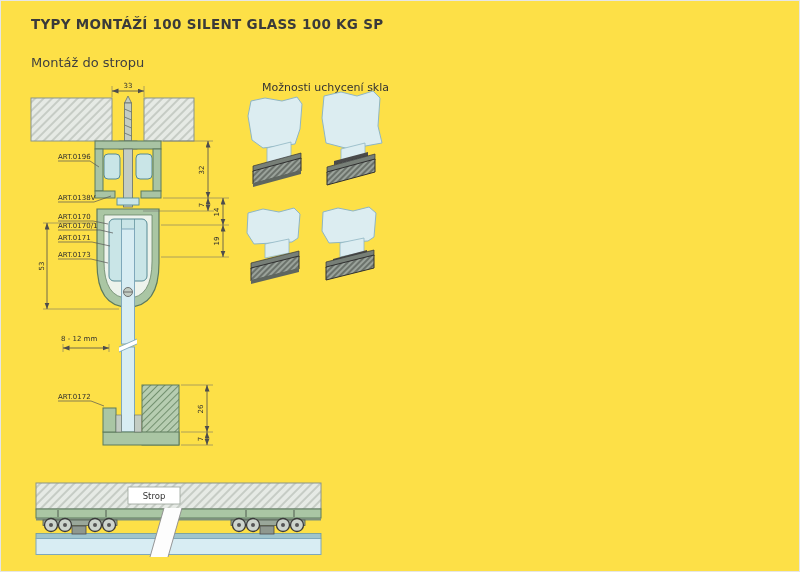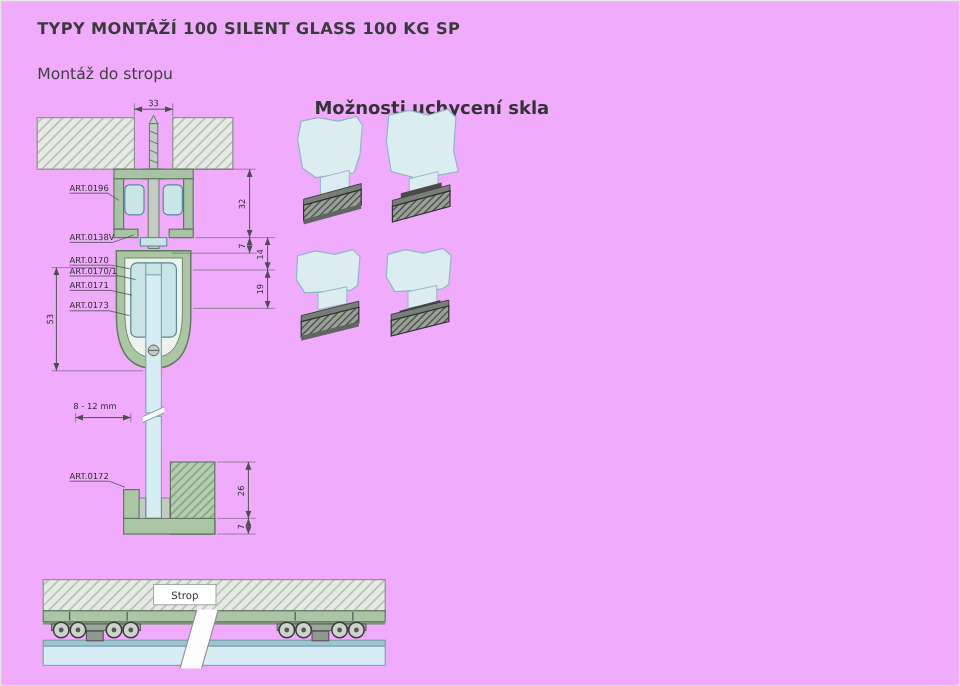--- a/index.html
+++ b/index.html
@@ -1,21 +1,21 @@
 <!DOCTYPE html>
 <html><head>
 <meta charset="utf-8">
 <style>
   * { margin:0; padding:0; box-sizing:border-box; }
   html,body { width:800px; height:572px; }
   body { background:#ffffff; font-family:"DejaVu Sans","Liberation Sans",sans-serif; position:relative; overflow:hidden; }
-  .page { position:absolute; inset:0; background:#f0abfc; border:1px solid #e6e6e6; }
+  .page { position:absolute; inset:0; background:#fde047; border:1px solid #e6e6e6; }
   .title { position:absolute; left:30px; top:15px; font-size:13.5px; font-weight:700; color:#3a3a3a; letter-spacing:0.3px; }
   .subtitle { position:absolute; left:30px; top:54px; font-size:13px; color:#3f3f3f; }
-  .options-title { position:absolute; left:261px; top:80px; font-size:15px; color:#333333;font-weight:bold; }
+  .options-title { position:absolute; left:261px; top:80px; font-size:11px; color:#333333; }
   svg.drawing { position:absolute; left:0; top:0; }
   svg text { font-family:"DejaVu Sans","Liberation Sans",sans-serif; }
   .dim { stroke:#4d4d4d; stroke-width:0.8; fill:none; }
   .ext { stroke:#6a6a6a; stroke-width:0.55; fill:none; }
   .leader { stroke:#555555; stroke-width:0.7; fill:none; }
   .dimtxt { font-size:7px; fill:#2f2f2f; }
   .lbl { font-size:7px; fill:#2f2f2f; }
   .strop { font-size:8.5px; fill:#333333; }
 </style>
 </head>

